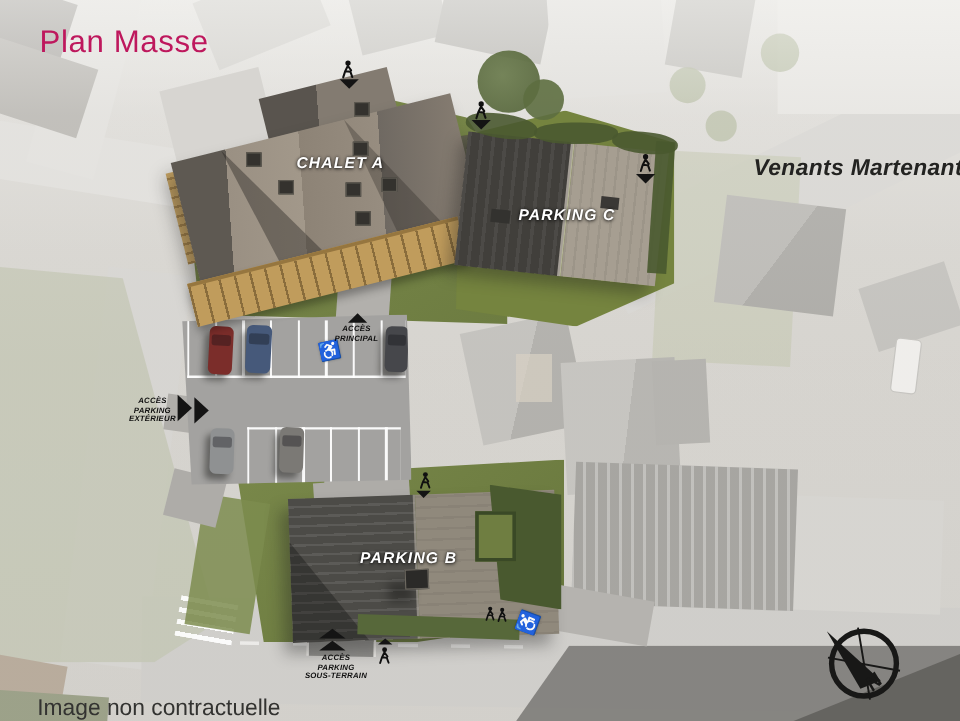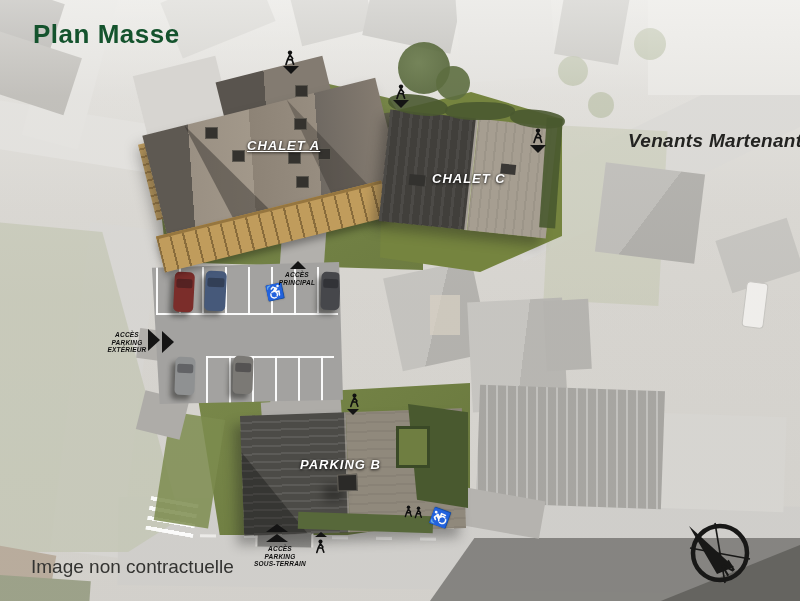--- a/index.html
+++ b/index.html
@@ -1,20 +1,20 @@
 <!DOCTYPE html>
 <html><head>
 <meta charset="utf-8">
 <style>
   html,body{margin:0;padding:0;background:#e8e7e4;}
   #plan{position:relative;width:800px;height:601px;overflow:hidden;
         font-family:"Liberation Sans",sans-serif;background:#ccc9c3;}
   .abs{position:absolute;}
-  .title{font-size:26px;font-weight:700;letter-spacing:.5px;color:#14532d;white-space:nowrap;}
-  .disclaimer{font-size:19px;color:#333331;white-space:nowrap;}
+  .title{font-size:26px;font-weight:400;letter-spacing:.5px;color:#be185d;white-space:nowrap;}
+  .disclaimer{font-size:19px;color:#333331;white-space:nowrap;margin-top:24px;}
   .road-label{font-size:19px;font-weight:700;font-style:italic;color:#232321;white-space:nowrap;letter-spacing:.3px;}
   .chalet-label{font-size:13px;font-weight:700;font-style:italic;color:#fff;letter-spacing:1px;white-space:nowrap;
                 text-shadow:0 1px 3px rgba(0,0,0,.8),0 0 2px rgba(0,0,0,.5);}
   .access{font-size:6.5px;line-height:7.5px;font-weight:700;font-style:italic;color:#0f0f0f;
           text-align:center;letter-spacing:.2px;}
   .tri-up{width:0;height:0;border-left:8px solid transparent;border-right:8px solid transparent;border-bottom:8px solid #141414;}
   .tri-up.small{border-left-width:6px;border-right-width:6px;border-bottom-width:5px;}
   .tri-up.wide{border-left-width:11px;border-right-width:11px;border-bottom-width:8px;}
   .tri-down{width:0;height:0;border-left:8px solid transparent;border-right:8px solid transparent;border-top:8px solid #141414;}
   .tri-right{width:0;height:0;border-top:11px solid transparent;border-bottom:11px solid transparent;border-left:12px solid #141414;}
@@ -216,22 +216,22 @@
 
   <div class="abs tri-up wide" style="left:266px;top:524px;"></div>
   <div class="abs tri-up wide" style="left:266px;top:534px;"></div>
   <div class="abs access" style="left:252px;top:545px;width:56px;">
     <div>ACCÈS</div>
     <div>PARKING</div>
     <div>SOUS-TERRAIN</div>
   </div>
 
   <div class="abs title" style="left:33px;top:19px;">Plan Masse</div>
-  <div class="abs chalet-label" style="left:247px;top:138px;text-decoration:underline;">CHALET A</div>
-  <div class="abs chalet-label" style="left:432px;top:171px;">CHALET C</div>
+  <div class="abs chalet-label" style="left:247px;top:128px;">CHALET A</div>
+  <div class="abs chalet-label" style="left:432px;top:171px;">PARKING C</div>
   <div class="abs chalet-label" style="left:300px;top:457px;">PARKING B</div>
   <div class="abs road-label" style="left:628px;top:130px;">Venants Martenant</div>
   <div class="abs disclaimer" style="left:31px;top:556px;">Image non contractuelle</div>
 
   <svg class="abs" style="left:682px;top:515px;" width="80" height="80" viewBox="0 0 80 80">
     <circle cx="38" cy="38" r="27" fill="none" stroke="#181817" stroke-width="4.5"></circle>
     <line x1="8" y1="33" x2="68" y2="44" stroke="#181817" stroke-width="1.6"></line>
     <line x1="33" y1="8" x2="43" y2="68" stroke="#181817" stroke-width="1.6"></line>
     <polygon points="7,11 52,52 35,59" fill="#181817"></polygon>
     <text x="42" y="63" transform="rotate(-42 42 58)" font-size="17" font-weight="bold" font-style="italic" fill="#181817">N</text>

